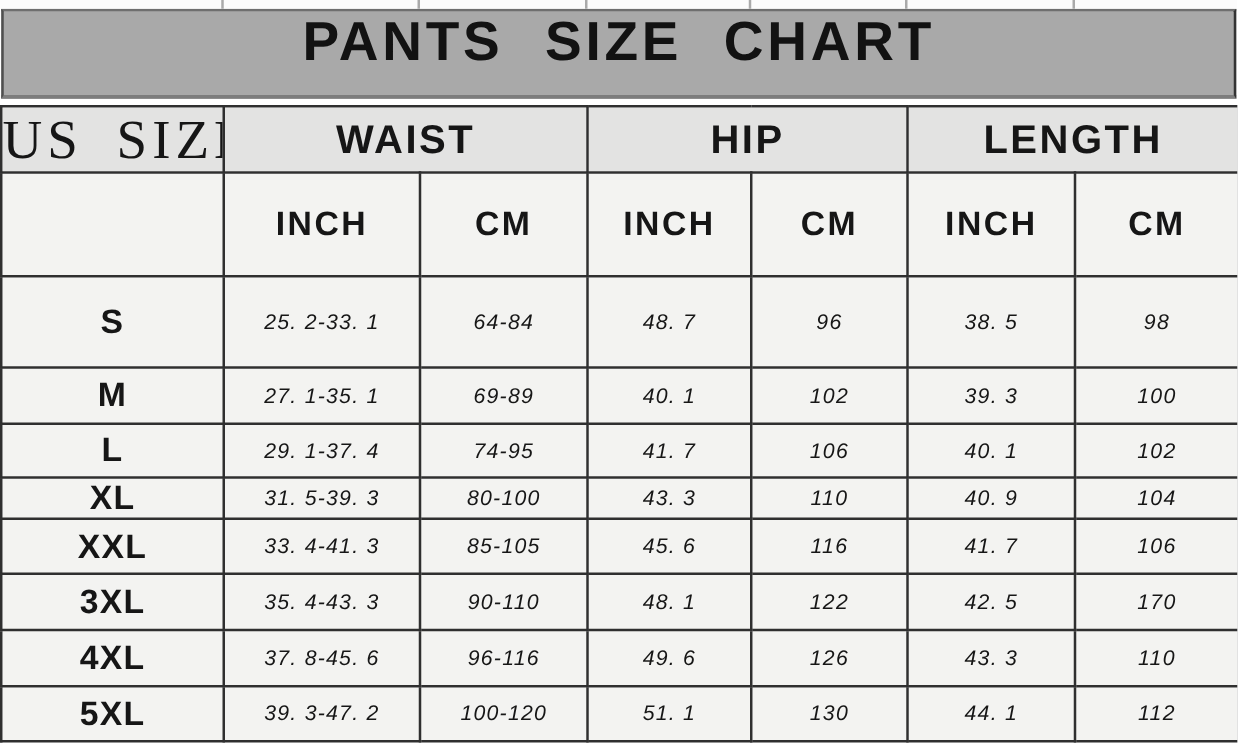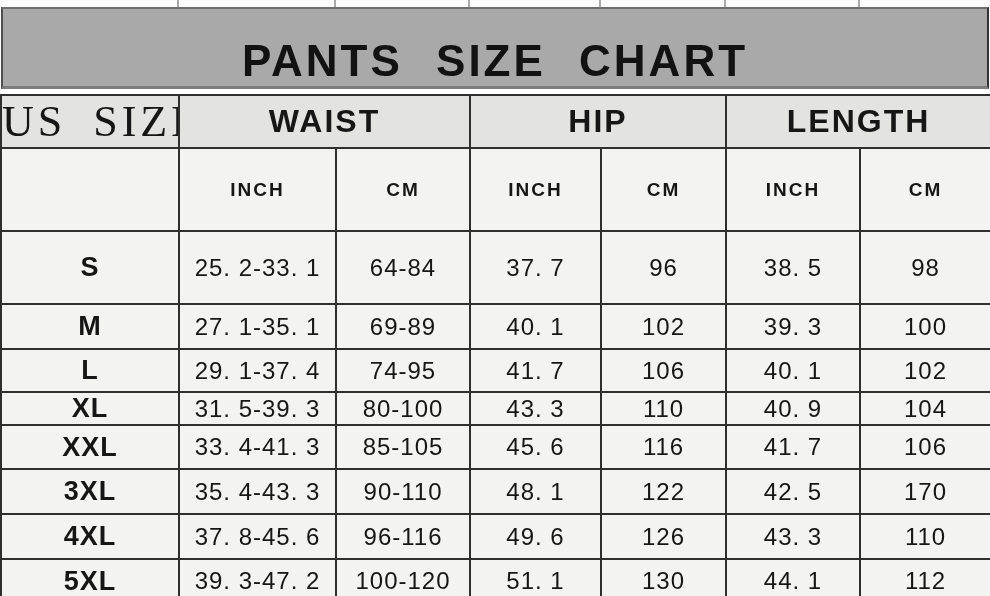--- a/index.html
+++ b/index.html
@@ -12,27 +12,27 @@
     overflow:hidden;
   }
   
   .top-strip { position:relative; height:7px; background:#fcfcfc; }
   .top-strip i {
     position:absolute; top:0; width:2px; height:7px;
     background:#aaaaaa;
   }
   .title-bar {
     box-sizing:border-box;
-    height:82px; margin:0 1px 5px 1px;
+    height:72px; margin:0 1px 5px 1px;
     background:var(--bar,#a9a9a9);
     border-top:2px solid #6f6f6f;
     border-bottom:3px solid #7d7d7d;
     border-left:2px solid #4f4f4f;
     border-right:2px solid #333333;
-    display:flex; align-items:flex-end; justify-content:center;
+    display:flex; align-items:flex-start; justify-content:center;
   }
   .title-text {
     font-weight:bold; font-size:44px;
     letter-spacing:3px; word-spacing:18px;
     color:#121212; white-space:nowrap;
   }
   table.chart {
     width:990px; table-layout:fixed;
     border-collapse:collapse;
   }
@@ -47,23 +47,23 @@
     background:var(--head,#e3e3e2);
     font-family:"Liberation Serif", serif;
     font-weight:normal; font-size:44px;
     letter-spacing:4px; word-spacing:12px;
   }
   .ghead {
     background:var(--head,#e3e3e2);
     font-weight:bold; font-size:32px; letter-spacing:2px;
   }
   .blank, .uhead, .size, .val { background:var(--cell,#f3f3f1); }
-  .uhead { font-weight:bold; font-size:19px; letter-spacing:2px; }
+  .uhead { font-weight:bold; font-size:27px; letter-spacing:2px; }
   .size  { font-weight:bold; font-size:27px; letter-spacing:1px; }
-  .val   { font-weight:normal; font-size:24px; letter-spacing:1px; }
+  .val   { font-weight:normal; font-size:17px; letter-spacing:1px;font-style:italic; }
 </style>
 </head>
 <body>
 
 <div class="page">
 
   <div class="top-strip">
     <i style="left:177px"></i>
     <i style="left:334px"></i>
     <i style="left:468px"></i>
@@ -101,21 +101,21 @@
         <th class="uhead">CM</th>
         <th class="uhead">INCH</th>
         <th class="uhead">CM</th>
       </tr>
     </thead>
     <tbody>
         <tr class="r-data" style="height: 73px;">
     <td class="size">S</td>
     <td class="val">25. 2-33. 1</td>
     <td class="val">64-84</td>
-    <td class="val">37. 7</td>
+    <td class="val">48. 7</td>
     <td class="val">96</td>
     <td class="val">38. 5</td>
     <td class="val">98</td>
   </tr>
         <tr class="r-data" style="height: 45px;">
     <td class="size">M</td>
     <td class="val">27. 1-35. 1</td>
     <td class="val">69-89</td>
     <td class="val">40. 1</td>
     <td class="val">102</td>

